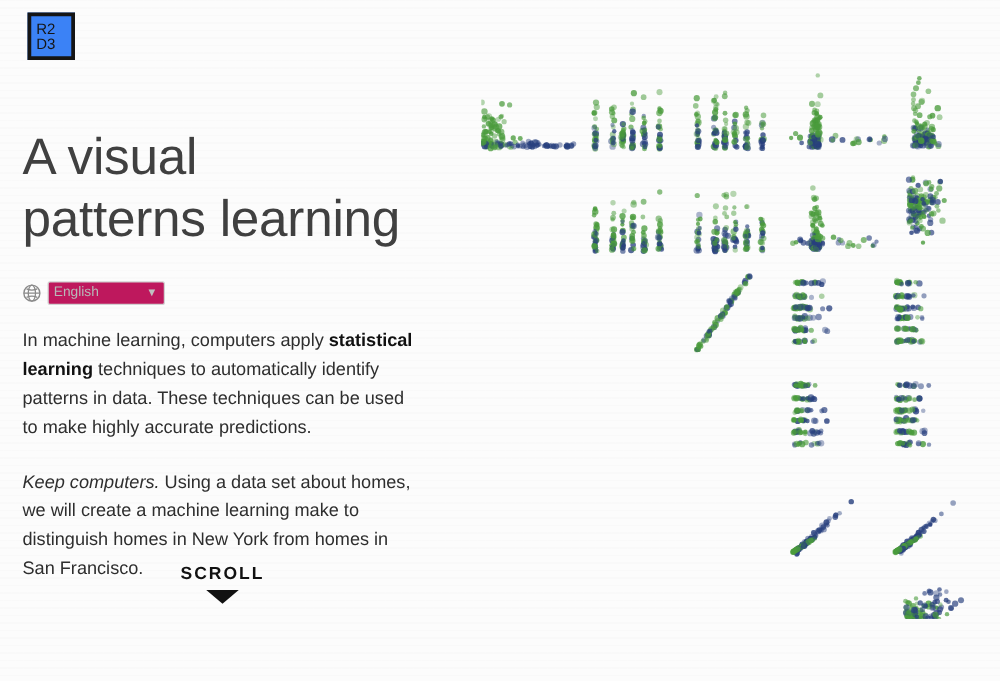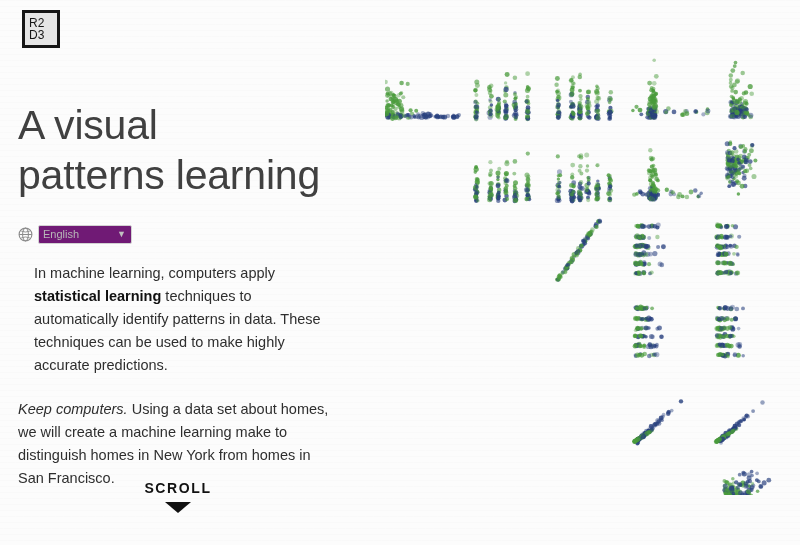--- a/index.html
+++ b/index.html
@@ -38,21 +38,21 @@
   }
 
   
   .logo {
     position: absolute;
     left: 22px;
     top: 10px;
     width: 38px;
     height: 38px;
     border: 3px solid #151515;
-    background: #e5e5e5;
+    background: #3b82f6;
     box-sizing: border-box;
     display: flex;
     flex-direction: column;
     justify-content: center;
     padding-left: 4px;
   }
   .logo-line {
     font-size: 12px;
     line-height: 12px;
     color: #151515;
@@ -90,21 +90,21 @@
     height: 15px;
     margin-right: 5px;
     display: inline-block;
     flex: 0 0 auto;
   }
   .lang-select {
     width: 94px;
     height: 19px;
     box-sizing: border-box;
     border: 1px solid #d2d2d2;
-    background: #701a75;
+    background: #be185d;
     border-radius: 2px;
     color: #b8b8b8;
     font-size: 11px;
     font-family: "Liberation Sans", sans-serif;
     padding-left: 4px;
     display: flex;
     align-items: center;
     justify-content: space-between;
     position: relative;
   }
@@ -115,29 +115,29 @@
     line-height: 9px;
   }
 
   .para {
     font-size: 14.5px;
     line-height: 23px;
     color: #2e2e2e;
     margin: 0;
     font-family: "Liberation Sans", sans-serif;
   }
-  .para.first { margin-top: 18px; margin-left: 16px; }
+  .para.first { margin-top: 18px; }
   .para.second { margin-top: 21px; }
   .para b { font-weight: 700; color: #111; }
   .para i { font-style: italic; }
 
   .scroll-block {
     position: absolute;
     left: 18px;
-    top: 480px;
+    top: 450px;
     width: 320px;
     text-align: center;
   }
   .scroll-label {
     font-size: 14px;
     font-weight: 700;
     letter-spacing: 1.6px;
     color: #111;
     font-family: "Liberation Sans", sans-serif;
   }

